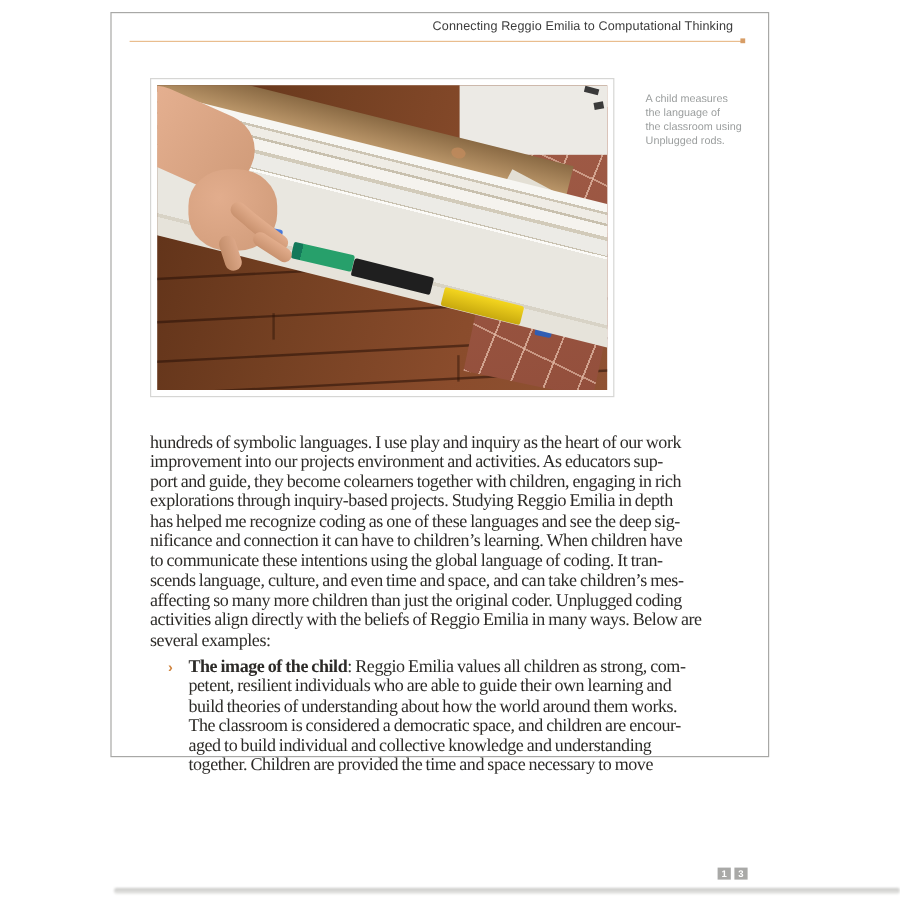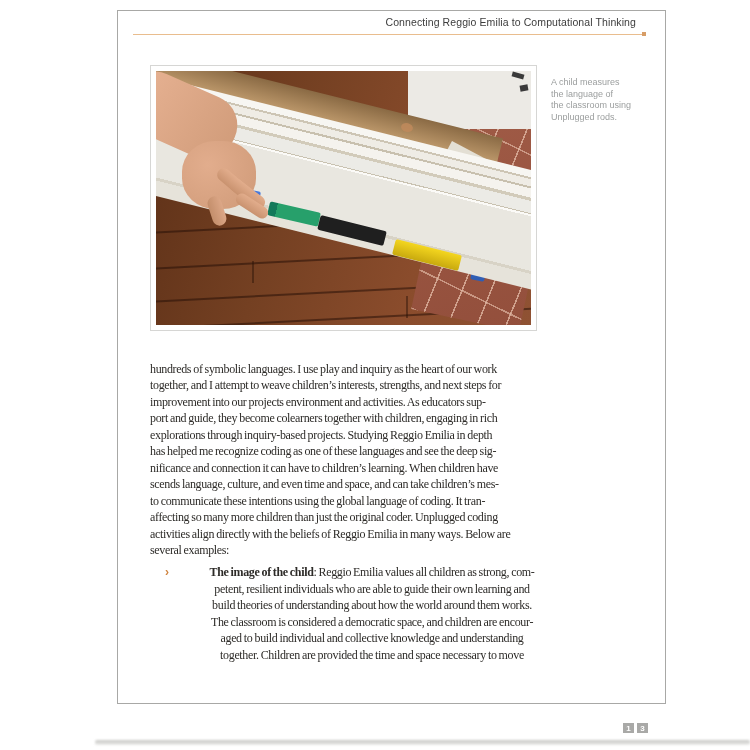--- a/index.html
+++ b/index.html
@@ -1,18 +1,18 @@
 <!DOCTYPE html>
 <html><head>
 <meta charset="utf-8">
 <style>
   html,body{margin:0;padding:0;background:#ffffff;}
   body{width:750px;height:750px;position:relative;font-family:"Liberation Serif",serif;}
 
-  .sheet{position:absolute;left:117px;top:10px;width:549px;height:694px;
+  .sheet{position:absolute;left:92px;top:10px;width:549px;height:621px;
          background:#ffffff;border:1px solid #a8a8a6;box-sizing:border-box;}
   .sheet-shadow{position:absolute;left:95px;top:740px;width:655px;height:5px;
          background:linear-gradient(180deg,#c6c6c4,#ececea);filter:blur(1px);border-radius:2px;}
 
   
   .running-head{position:absolute;top:5px;right:29px;font-family:"Liberation Sans",sans-serif;
          font-size:10.5px;color:#3c3c3c;letter-spacing:.1px;white-space:nowrap;}
   .head-rule{position:absolute;left:15px;top:23px;width:510px;height:1px;background:#e9bd8e;}
   .head-rule-dot{position:absolute;left:524px;top:21px;width:4px;height:4px;background:#d79d66;}
 
@@ -75,29 +75,29 @@
   .finger{border-radius:7px;background:#ddA684;background:linear-gradient(180deg,#e2ad8c,#c9926f);}
   .finger.f1{left:58px;top:106px;width:40px;height:13px;transform:rotate(40deg);}
   .finger.f2{left:70px;top:116px;width:42px;height:13px;transform:rotate(37deg);}
   .finger.f3{left:78px;top:129px;width:36px;height:12px;transform:rotate(33deg);}
   .thumb{left:46px;top:133px;width:30px;height:14px;border-radius:7px;transform:rotate(72deg);
        background:linear-gradient(180deg,#dca787,#c38e6b);}
 
   
   .caption{position:absolute;left:433px;top:66px;width:100px;font-family:"Liberation Sans",sans-serif;
            font-size:9px;line-height:11.6px;color:#9b9e9e;}
-  .caption div{white-space:nowrap;}
+  .caption div{white-space:nowrap;margin-left:12px;}
 
   
   .bodytext{position:absolute;left:32px;top:350px;width:400px;color:#2d2b28;}
-  .line{font-size:12px;line-height:16.45px;letter-spacing:-0.35px;word-spacing:-0.6px;white-space:nowrap;}
+  .line{font-size:15px;line-height:16.45px;letter-spacing:-0.35px;word-spacing:-0.6px;white-space:nowrap;}
   .bullet-block{margin-top:6px;position:relative;}
   .bullet-marker{position:absolute;left:15px;top:0;color:#d08540;font-weight:bold;
            font-family:"Liberation Sans",sans-serif;font-size:12px;line-height:16.45px;}
-  .bullet-lines{margin-left:44px;text-align:center;}
+  .bullet-lines{margin-left:32px;text-align:center;}
   .bold-lead{font-weight:bold;}
 
   
   .pagenum{position:absolute;left:505px;top:712px;display:flex;gap:3px;}
   .pagenum .digit{width:11px;height:10px;background:#a9a9a7;color:#ffffff;
            font-family:"Liberation Sans",sans-serif;font-size:8px;font-weight:bold;
            display:flex;align-items:center;justify-content:center;}
 </style>
 </head>
 <body>
@@ -147,28 +147,27 @@
 
   <div class="caption">
     <div>A child measures</div>
     <div>the language of</div>
     <div>the classroom using</div>
     <div>Unplugged rods.</div>
   </div>
 
   <div class="bodytext">
     <div class="line">hundreds of symbolic languages. I use play and inquiry as the heart of our work</div>
-    <div class="line">together, and I attempt to weave children’s interests, strengths, and next steps for</div>
     <div class="line">improvement into our projects environment and activities. As educators sup-</div>
     <div class="line">port and guide, they become colearners together with children, engaging in rich</div>
     <div class="line">explorations through inquiry-based projects. Studying Reggio Emilia in depth</div>
     <div class="line">has helped me recognize coding as one of these languages and see the deep sig-</div>
     <div class="line">nificance and connection it can have to children’s learning. When children have</div>
+    <div class="line">to communicate these intentions using the global language of coding. It tran-</div>
     <div class="line">scends language, culture, and even time and space, and can take children’s mes-</div>
-    <div class="line">to communicate these intentions using the global language of coding. It tran-</div>
     <div class="line">affecting so many more children than just the original coder. Unplugged coding</div>
     <div class="line">activities align directly with the beliefs of Reggio Emilia in many ways. Below are</div>
     <div class="line">several examples:</div>
 
     <div class="bullet-block">
       <span class="bullet-marker">›</span>
       <div class="bullet-lines">
         <div class="line"><span class="bold-lead">The image of the child</span><span>: Reggio Emilia values all children as strong, com-</span></div>
         <div class="line">petent, resilient individuals who are able to guide their own learning and</div>
         <div class="line">build theories of understanding about how the world around them works.</div>

